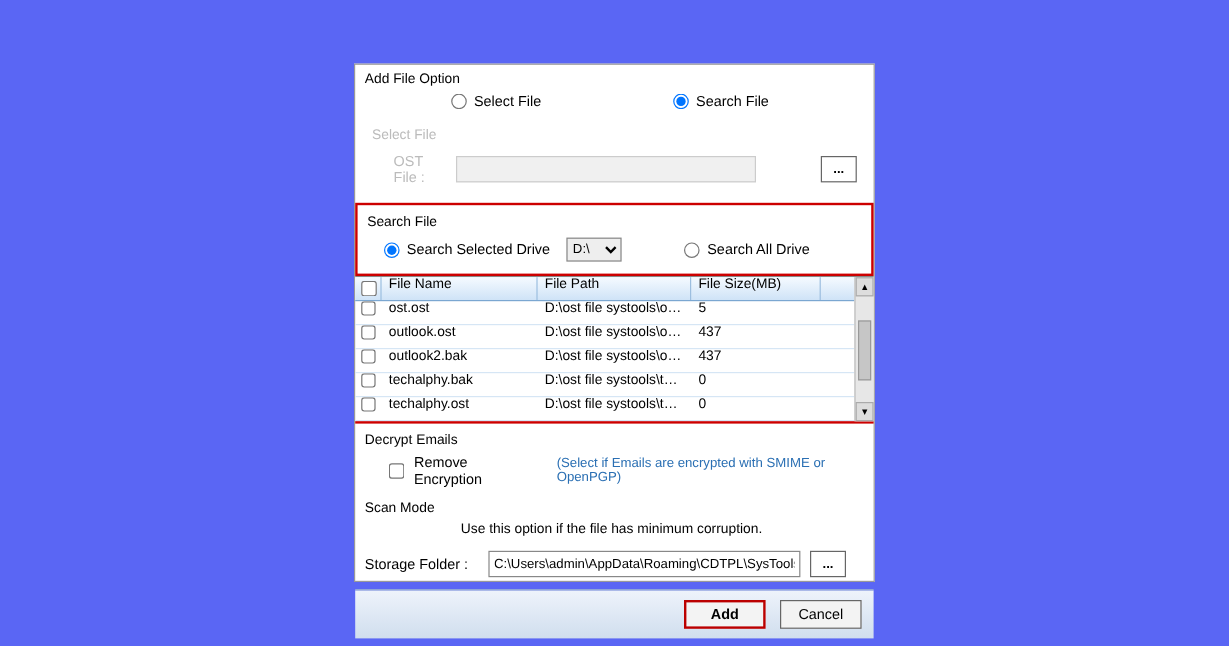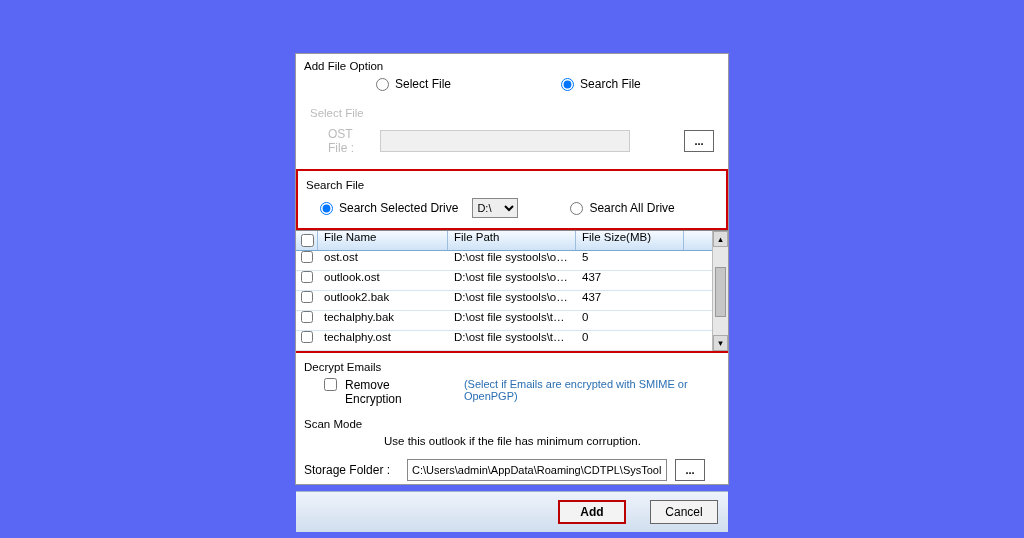--- a/index.html
+++ b/index.html
@@ -67,37 +67,37 @@
   .trow input[type="checkbox"] { margin: 0; width: 12px; height: 12px; }
   .vscroll { width: 16px; background: #e7e7e7; border-left: 1px solid #bbb; position: relative; }
   .vscroll .up, .vscroll .down {
     position: absolute; left: 0; width: 100%; height: 16px; background: #ddd; border: 1px solid #aaa;
     display:flex;align-items:center;justify-content:center;font-size:9px;
   }
   .vscroll .up { top: 0; }
   .vscroll .down { bottom: 0; }
   .vscroll .thumb { position:absolute; left:2px; right:2px; top:36px; height:50px; background:#c6c6c6; border:1px solid #999; }
   .decrypt-box { padding: 4px 8px 2px 8px; }
-  .decrypt-row { display:flex; gap:8px; padding: 4px 0 4px 20px; }
+  .decrypt-row { display:flex; align-items:center; gap:8px; padding: 4px 0 4px 20px; }
   .decrypt-row input[type="checkbox"]{margin:0;width:13px;height:13px;}
   .decrypt-hint { color: #2a6fb3; font-size: 11px; }
   .scan-mode { padding: 2px 8px 2px 8px; }
   .scan-radio-row { display:flex; align-items:center; gap: 110px; padding: 4px 0 0 80px; }
   .scan-hint { padding: 4px 0 6px 80px; font-size: 11.5px; }
   .app-folder { display:flex; align-items:center; gap:6px; padding: 4px 8px 6px 8px; }
   .help { color: #2a6fb3; cursor: pointer; }
   .storage-row { display:flex; align-items:center; gap:8px; padding: 4px 8px 10px 8px; }
   .storage-row .lbl { width: 95px; }
   .storage-row input[type="text"] { width: 260px; height: 22px; border:1px solid #888; padding:0 4px; font-size:11px; }
   .footer {
     margin-top: auto;
     background: linear-gradient(#eef3fb, #d0deee);
     border-top: 1px solid #9db6cf;
     padding: 8px 10px;
-    display: flex; justify-content: flex-end; gap: 24px;
+    display: flex; justify-content: flex-end; gap: 12px;
   }
   .btn {
     width: 68px; height: 24px; border:1px solid #666; background:#f3f3f3;
     display:flex;align-items:center;justify-content:center;cursor:pointer;font-size:12px;
   }
   .btn.add-btn { border: 2.5px solid #b00; font-weight: bold; }
 </style>
 </head>
 <body>
 
@@ -211,21 +211,21 @@
     <div class="decrypt-row">
       <input type="checkbox" style="">
       <span>Remove Encryption</span>
       <span style="width:8px"></span>
       <span class="decrypt-hint">(Select if Emails are encrypted with SMIME or OpenPGP)</span>
     </div>
   </div>
 
   <div class="scan-mode">
     <div class="section-label" style="padding-left:0">Scan Mode</div>
-    <div class="scan-hint">Use this outlook if the file has minimum corruption.</div>
+    <div class="scan-hint">Use this option if the file has minimum corruption.</div>
   </div>
 
 
   <div class="storage-row">
     <span class="lbl">Storage Folder   :</span>
     <input type="text" value="C:\Users\admin\AppData\Roaming\CDTPL\SysTools O" style="">
     <div class="browse-btn">...</div>
   </div>
 
   <div class="footer">

